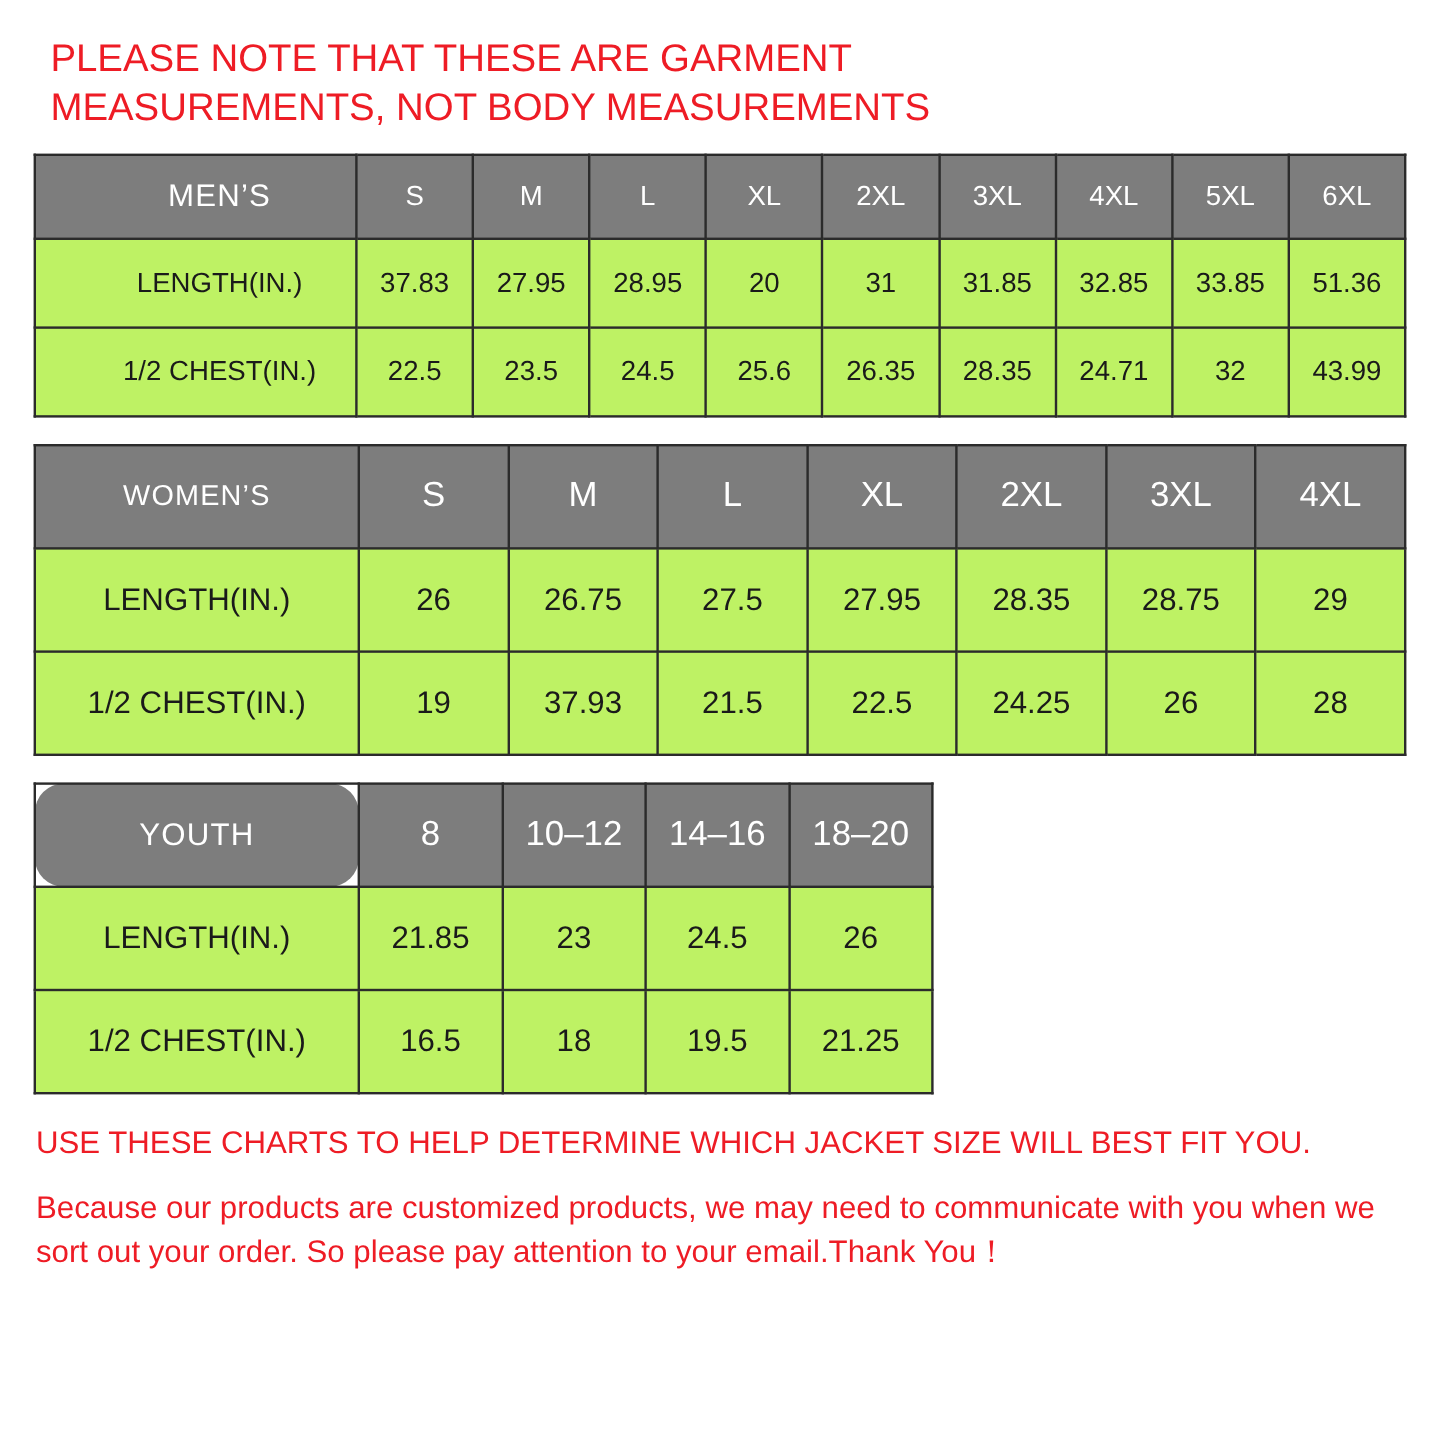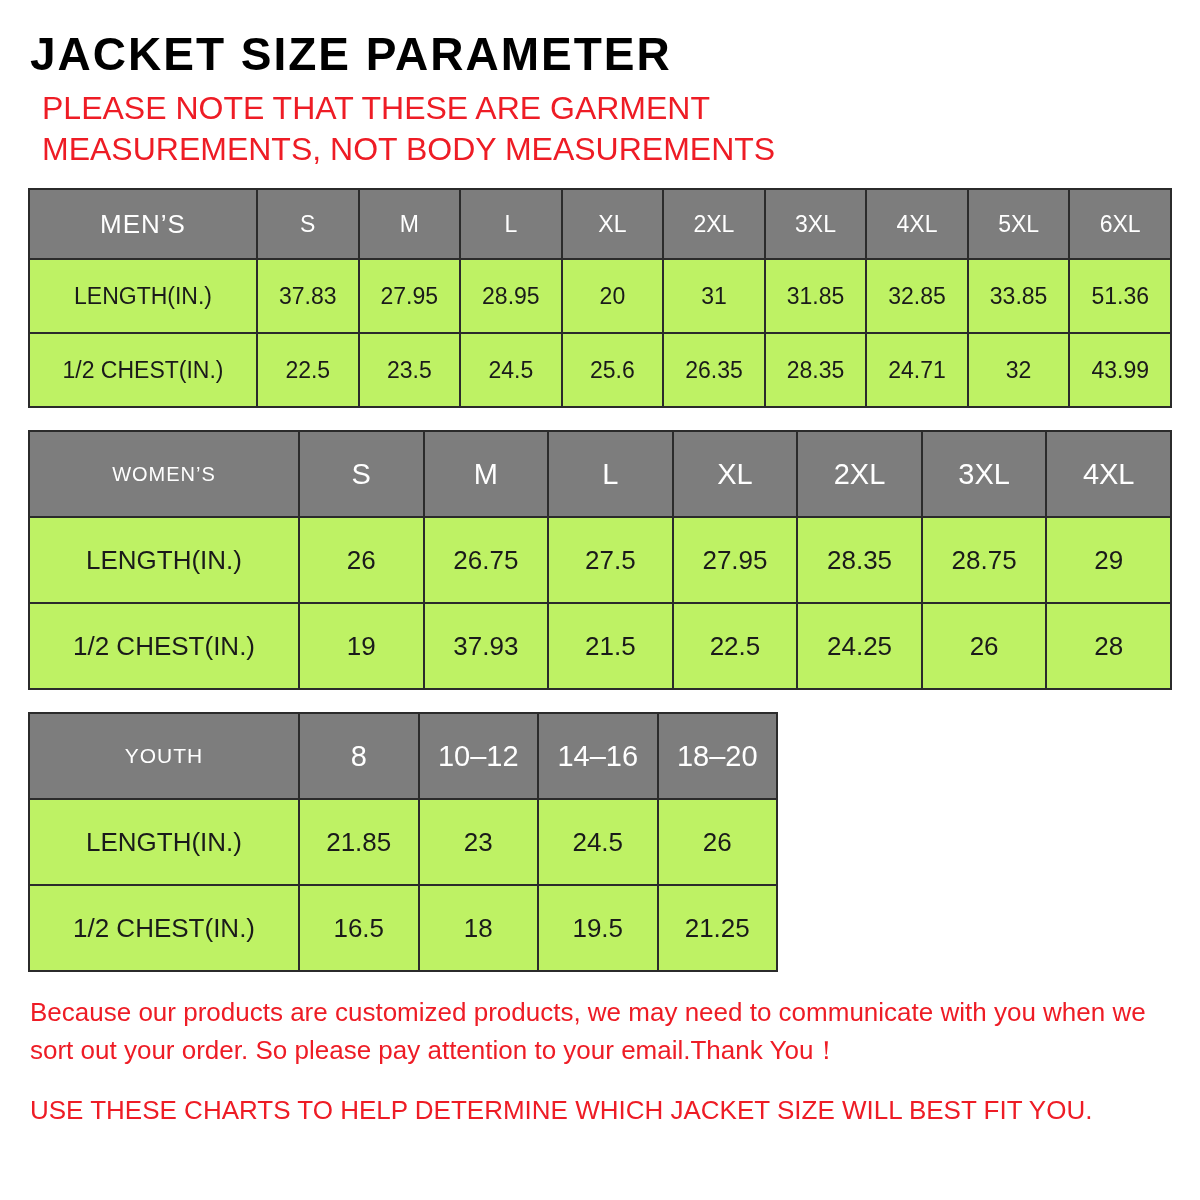--- a/index.html
+++ b/index.html
@@ -64,61 +64,60 @@
     height: 72px;
     background: #bef264;
   }
   table.size-table td.row-head {
     font-size: 25px;
     color: #1a1a1a;
     white-space: nowrap;
   }
   
   #mens-table { width: 1144px; }
-  #mens-table .col-head { width: 226px; }
+  #mens-table .col-head { width: 226px; padding-left: 40px; }
   #mens-table tr.header-row td { height: 68px; }
   #mens-table tr.data-row td { height: 72px; }
   #mens-table tr.header-row td.row-head { font-size: 26px; }
   #mens-table td { font-size: 23px; }
 
   
   #womens-table { width: 1144px; }
   #womens-table .col-head { width: 268px; }
   #womens-table tr.header-row td { height: 84px; }
   #womens-table tr.data-row td { height: 84px; }
-  #womens-table tr.header-row td.row-head { font-size: 20px; }
+  #womens-table tr.header-row td.row-head { font-size: 24px; }
   #womens-table tr.header-row td { font-size: 29px; }
   #womens-table td { font-size: 26px; }
 
   
   #youth-table { width: 750px; }
   #youth-table .col-head { width: 268px; }
   #youth-table tr.header-row td { height: 84px; }
   #youth-table tr.data-row td { height: 84px; }
-  #youth-table tr.header-row td.row-head { font-size: 21px; }
+  #youth-table tr.header-row td.row-head { font-size: 26px; border-radius: 24px; }
   #youth-table tr.header-row td { font-size: 29px; }
   #youth-table td { font-size: 26px; }
 
   .footer-red {
     color: #ee1c25;
     font-size: 26px;
     line-height: 1.45;
     margin: 16px 0 0 2px;
     max-width: 1130px;
   }
   .footer-red.second {
     margin-top: 22px;
   }
 </style>
 </head>
 <body>
 
 <div class="page">
 
-  <div class="title">JACKET SIZE PARAMETER</div>
 
   <div class="note-red">PLEASE NOTE THAT THESE ARE GARMENT MEASUREMENTS, NOT BODY MEASUREMENTS</div>
 
   <table class="size-table" id="mens-table">
     <tbody>
       <tr class="header-row">
         <td class="row-head col-head">MEN’S</td>
         <td>S</td>
         <td>M</td>
         <td>L</td>
@@ -210,16 +209,16 @@
       <tr class="data-row">
         <td class="row-head col-head">1/2 CHEST(IN.)</td>
         <td>16.5</td>
         <td>18</td>
         <td>19.5</td>
         <td>21.25</td>
       </tr>
     </tbody>
   </table>
 
+  <div class="footer-red second">USE THESE CHARTS TO HELP DETERMINE WHICH JACKET SIZE WILL BEST FIT YOU.</div>
   <div class="footer-red">Because our products are customized products, we may need to communicate with you when we sort out your order. So please pay attention to your email.Thank You！</div>
-  <div class="footer-red second">USE THESE CHARTS TO HELP DETERMINE WHICH JACKET SIZE WILL BEST FIT YOU.</div>
 
 </div>
 
 </body></html>

